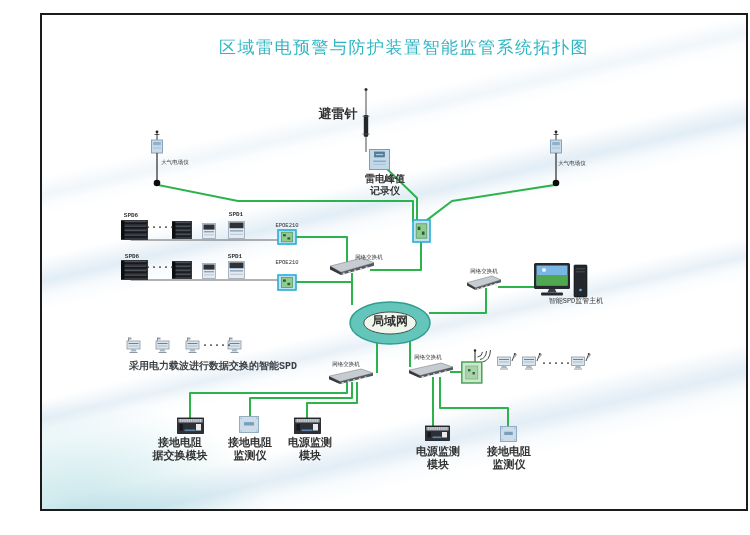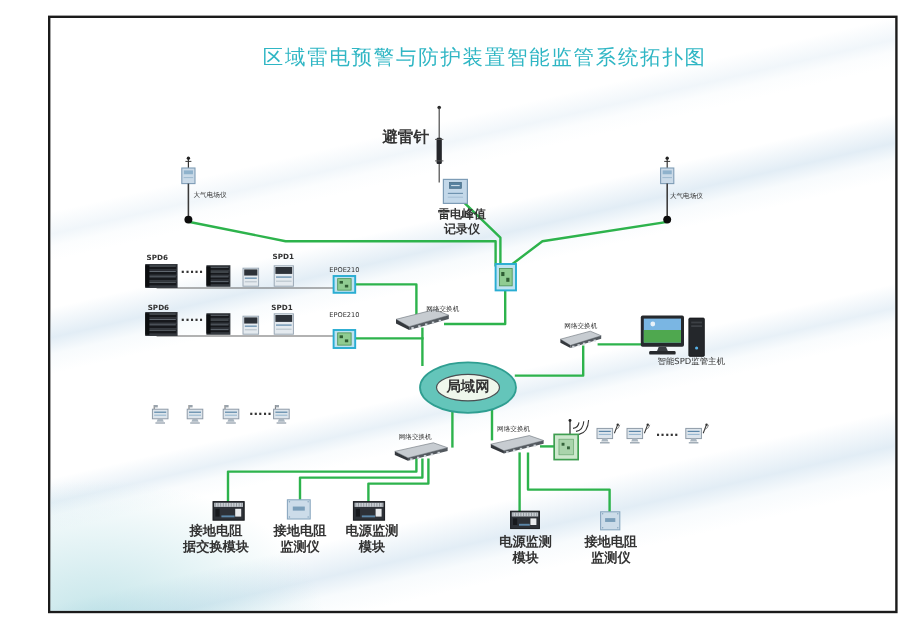--- a/index.html
+++ b/index.html
@@ -12,21 +12,21 @@
         rgba(214,232,243,0.18) 70%, rgba(186,212,232,0) 100%);}
   .band.b1{top:150px;}
   .band.b2{top:292px;height:44px;opacity:.8;}
   .band.b3{top:398px;height:64px;}
   .band.b4{top:70px;height:40px;opacity:.5;}
   .corner{position:absolute;left:-50px;bottom:-40px;width:280px;height:150px;
           background:radial-gradient(ellipse at 32% 78%, rgba(148,208,216,0.55), rgba(148,208,216,0) 70%);}
   #edges{position:absolute;left:0;top:0;z-index:2;}
   .node{position:absolute;z-index:3;line-height:0;}
   .lbl{position:absolute;z-index:4;transform:translateX(-50%);text-align:center;
-       white-space:nowrap;color:#333;line-height:1.15;}
+       white-space:nowrap;color:#333;line-height:1.15;font-family:Liberation Mono, monospace;}
   .lbl.b{font-weight:bold;}
   .title{position:absolute;left:404px;top:36px;transform:translateX(-50%);z-index:5;
          font-weight:normal;font-size:17px;letter-spacing:1.5px;white-space:nowrap;}
 </style>
 </head>
 <body>
 
 <div class="stage">
   <div class="frame">
     <div class="band b1"></div>
@@ -392,20 +392,21 @@
     <div class="lbl" style="left: 572px; top: 161px; font-size: 5.5px; color: rgb(51, 51, 51);">大气电场仪</div>
     <div class="lbl b" style="left: 131px; top: 213px; font-size: 6px; color: rgb(51, 51, 51);">SPD6</div>
     <div class="lbl b" style="left: 236px; top: 212px; font-size: 6px; color: rgb(51, 51, 51);">SPD1</div>
     <div class="lbl" style="left: 287px; top: 223px; font-size: 5.5px; color: rgb(51, 51, 51);">EPOE210</div>
     <div class="lbl b" style="left: 132px; top: 254px; font-size: 6px; color: rgb(51, 51, 51);">SPD6</div>
     <div class="lbl b" style="left: 235px; top: 254px; font-size: 6px; color: rgb(51, 51, 51);">SPD1</div>
     <div class="lbl" style="left: 287px; top: 260px; font-size: 5.5px; color: rgb(51, 51, 51);">EPOE210</div>
     <div class="lbl b" style="left: 160px; top: 222px; font-size: 10px; color: rgb(51, 51, 51);">·····</div>
     <div class="lbl b" style="left: 160px; top: 262px; font-size: 10px; color: rgb(51, 51, 51);">·····</div>
     <div class="lbl b" style="left: 217px; top: 340px; font-size: 10px; color: rgb(51, 51, 51);">·····</div>
+    <div class="lbl b" style="left: 213px; top: 361px; font-size: 10px; color: rgb(58, 63, 68);">采用电力载波进行数据交换的智能SPD</div>
     <div class="lbl b" style="left: 556px; top: 358px; font-size: 10px; color: rgb(51, 51, 51);">·····</div>
     <div class="lbl" style="left: 369px; top: 255px; font-size: 5.5px; color: rgb(51, 51, 51);">网络交换机</div>
     <div class="lbl" style="left: 484px; top: 269px; font-size: 5.5px; color: rgb(51, 51, 51);">网络交换机</div>
     <div class="lbl" style="left: 346px; top: 362px; font-size: 5.5px; color: rgb(51, 51, 51);">网络交换机</div>
     <div class="lbl" style="left: 428px; top: 355px; font-size: 5.5px; color: rgb(51, 51, 51);">网络交换机</div>
     <div class="lbl b" style="left: 390px; top: 316px; font-size: 12px; color: rgb(51, 51, 51);">局域网</div>
     <div class="lbl" style="left: 576px; top: 297px; font-size: 7px; color: rgb(51, 51, 51);">智能SPD监管主机</div>
     <div class="lbl b" style="left: 180px; top: 437px; font-size: 11px; color: rgb(51, 51, 51);">
       <div>接地电阻</div>
       <div>据交换模块</div>

